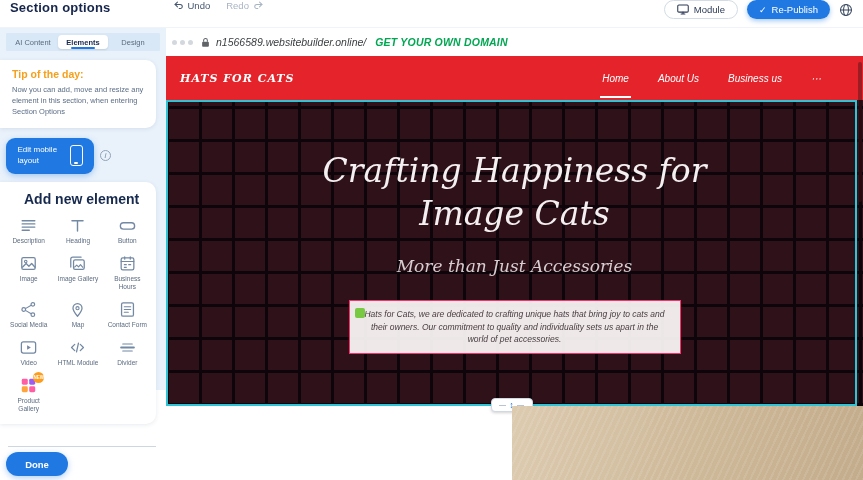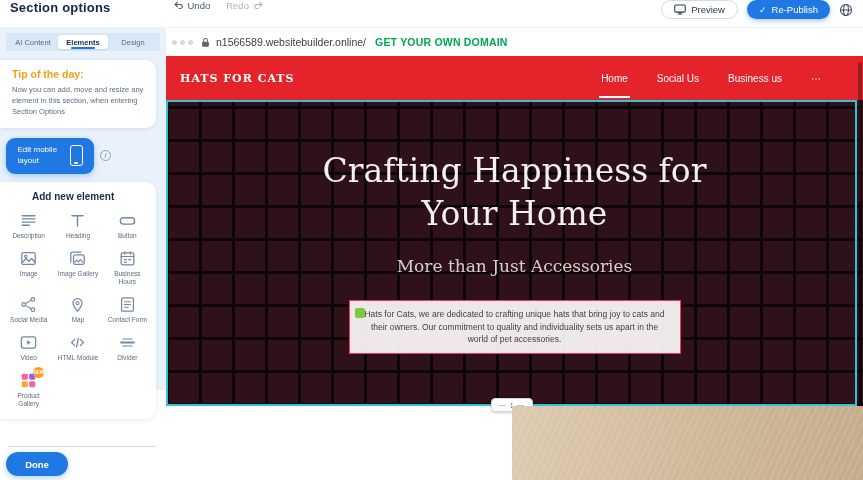--- a/index.html
+++ b/index.html
@@ -56,40 +56,40 @@
                 position:relative; flex:none; }
   .phone-icon::after { content:""; position:absolute; bottom:1.5px; left:50%;
                        transform:translateX(-50%); width:4px; height:1.4px;
                        background:#fff; border-radius:1px; }
   .info-dot { width:11px; height:11px; border:1px solid #8fa2b8; color:#8fa2b8;
               border-radius:50%; font-size:7px; display:flex; align-items:center;
               justify-content:center; font-style:italic; font-weight:bold; cursor:pointer; }
 
   .add-card { margin-top:8px; background:#fff; border-radius:0 10px 10px 0; width:156px;
               padding:9px 4px 10px 4px; box-shadow:0 1px 4px rgba(21,48,89,.10); }
-  .add-title { font-size:10px; font-weight:bold; color:#16294e; margin:0 0 9px 28px; }
+  .add-title { font-size:14px; font-weight:bold; color:#16294e; margin:0 0 9px 20px; }
   .grid { display:grid; grid-template-columns:repeat(3,1fr); row-gap:9px; }
   .cell { display:flex; flex-direction:column; align-items:center; gap:2px;
           cursor:pointer; position:relative; }
   .cell svg { width:19px; height:19px; }
   .cell .lbl { font-size:6.5px; color:#5b6b80; text-align:center; line-height:1.25;
                max-width:42px; }
   .new-badge { position:absolute; top:-4px; right:9px; background:#ff9d1a; color:#fff;
                font-size:4.5px; font-weight:bold; border-radius:50%; width:11px; height:11px;
                display:flex; align-items:center; justify-content:center; }
 
   .sidebar-divider { position:absolute; left:8px; right:10px; bottom:33px; height:1px;
                      background:#cdd7e2; }
   .done-btn { position:absolute; left:6px; bottom:4px; width:62px; height:24px; border:none;
               border-radius:12px; background:#2079e2; color:#fff; font-size:9.5px;
               font-weight:bold; cursor:pointer; font-family:inherit;
               box-shadow:0 2px 6px rgba(32,121,226,.35); }
 
   
-  .preview { flex:1; display:flex; flex-direction:column; background:#fff; position:relative; }
+  .preview { flex:1; display:flex; flex-direction:column; background:#fff; position:relative;font-style:italic; }
   .browser-bar { height:28px; display:flex; align-items:center; padding:0 4px; background:#fff; }
   .win-dots { display:flex; gap:3px; margin:0 8px 0 2px; }
   .win-dots i { width:5px; height:5px; border-radius:50%; background:#d3d8df; display:block; }
   .lock-icon { margin-right:6px; display:flex; }
   .url-text { font-size:10.5px; color:#3c4043; cursor:text; }
   .domain-link { margin-left:9px; font-size:10.5px; font-weight:bold; color:#00a651;
                  letter-spacing:.2px; cursor:pointer; }
 
   .site { flex:1; position:relative; overflow:hidden; }
   .site-header { height:44px; background:#e4232b; display:flex; align-items:center;
@@ -170,21 +170,21 @@
       </button>
     </div>
     <div class="topbar-right">
       <button class="preview-btn">
         <span>
           <svg width="12" height="11" viewBox="0 0 16 14">
               <rect x="1" y="1" width="14" height="9.5" rx="1.5" stroke="#2b3a55" fill="none" stroke-width="1.4"></rect>
               <path d="M5.5 13h5M8 10.5V13" stroke="#2b3a55" stroke-width="1.4" stroke-linecap="round"></path>
             </svg>
         </span>
-        <span>Preview</span>
+        <span>Module</span>
       </button>
       <button class="republish-btn">
         <span class="check">✓</span>
         <span>Re-Publish</span>
       </button>
       <span style="cursor:pointer;">
         <svg width="14" height="14" viewBox="0 0 16 16">
             <circle cx="8" cy="8" r="6.3" stroke="#3c4c63" fill="none" stroke-width="1.2"></circle>
             <ellipse cx="8" cy="8" rx="2.8" ry="6.3" stroke="#3c4c63" fill="none" stroke-width="1.2"></ellipse>
             <path d="M1.7 8h12.6" stroke="#3c4c63" stroke-width="1.2"></path>
@@ -370,28 +370,28 @@
         <span class="url-text">n1566589.websitebuilder.online/</span>
         <span class="domain-link">GET YOUR OWN DOMAIN</span>
       </div>
 
       <div class="site">
 
         <div class="site-header">
           <span class="site-logo">HATS FOR CATS</span>
           <nav class="site-nav">
             <span class="nav-item active">Home</span>
-            <span class="nav-item">Social Us</span>
+            <span class="nav-item">About Us</span>
             <span class="nav-item">Business us</span>
             <span class="nav-item">⋯</span>
           </nav>
         </div>
 
         <div class="hero">
-          <h1 class="hero-heading">Crafting Happiness for Your Home</h1>
+          <h1 class="hero-heading">Crafting Happiness for Image Cats</h1>
           <div class="hero-sub">More than Just Accessories</div>
           <div class="hero-box">
             <span class="green-sq"></span>
             <span>Hats for Cats, we are dedicated to crafting unique hats that bring joy to cats and their owners. Our commitment to quality and individuality sets us apart in the world of pet accessories.</span>
           </div>
 
           <div class="selection">
             <div class="handle">
               <span class="dash"></span>
               <span class="arrows">↕</span>

